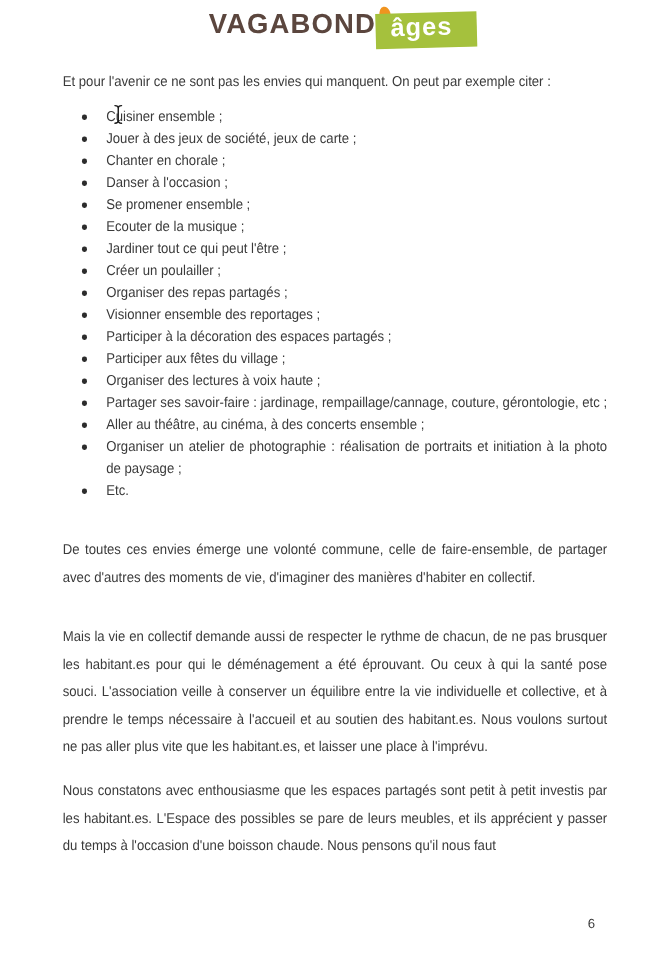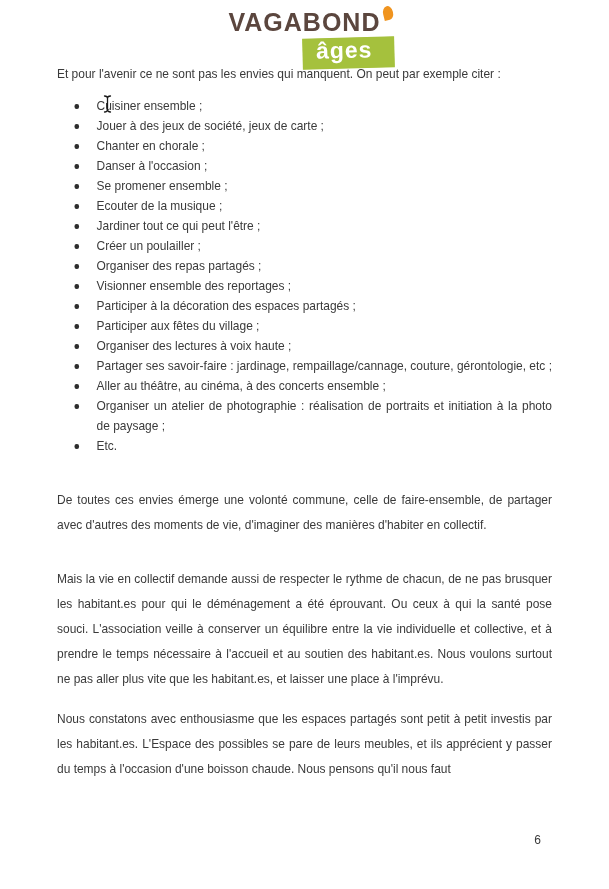--- a/index.html
+++ b/index.html
@@ -19,21 +19,21 @@
 
   
   .logo {
     position: absolute;
     top: 9px; left: 0; right: 0;
     display: flex;
     justify-content: center;
   }
   .logo-inner {
     display: flex;
-    flex-direction: column;
+    flex-direction: row;
     width: fit-content;
     text-align: center;
   }
   .brand-row { position: relative; width: fit-content; }
   .brand-text {
     font-size: 25px;
     font-weight: 800;
     letter-spacing: 1px;
     color: #5b463e;
     line-height: 26px;

